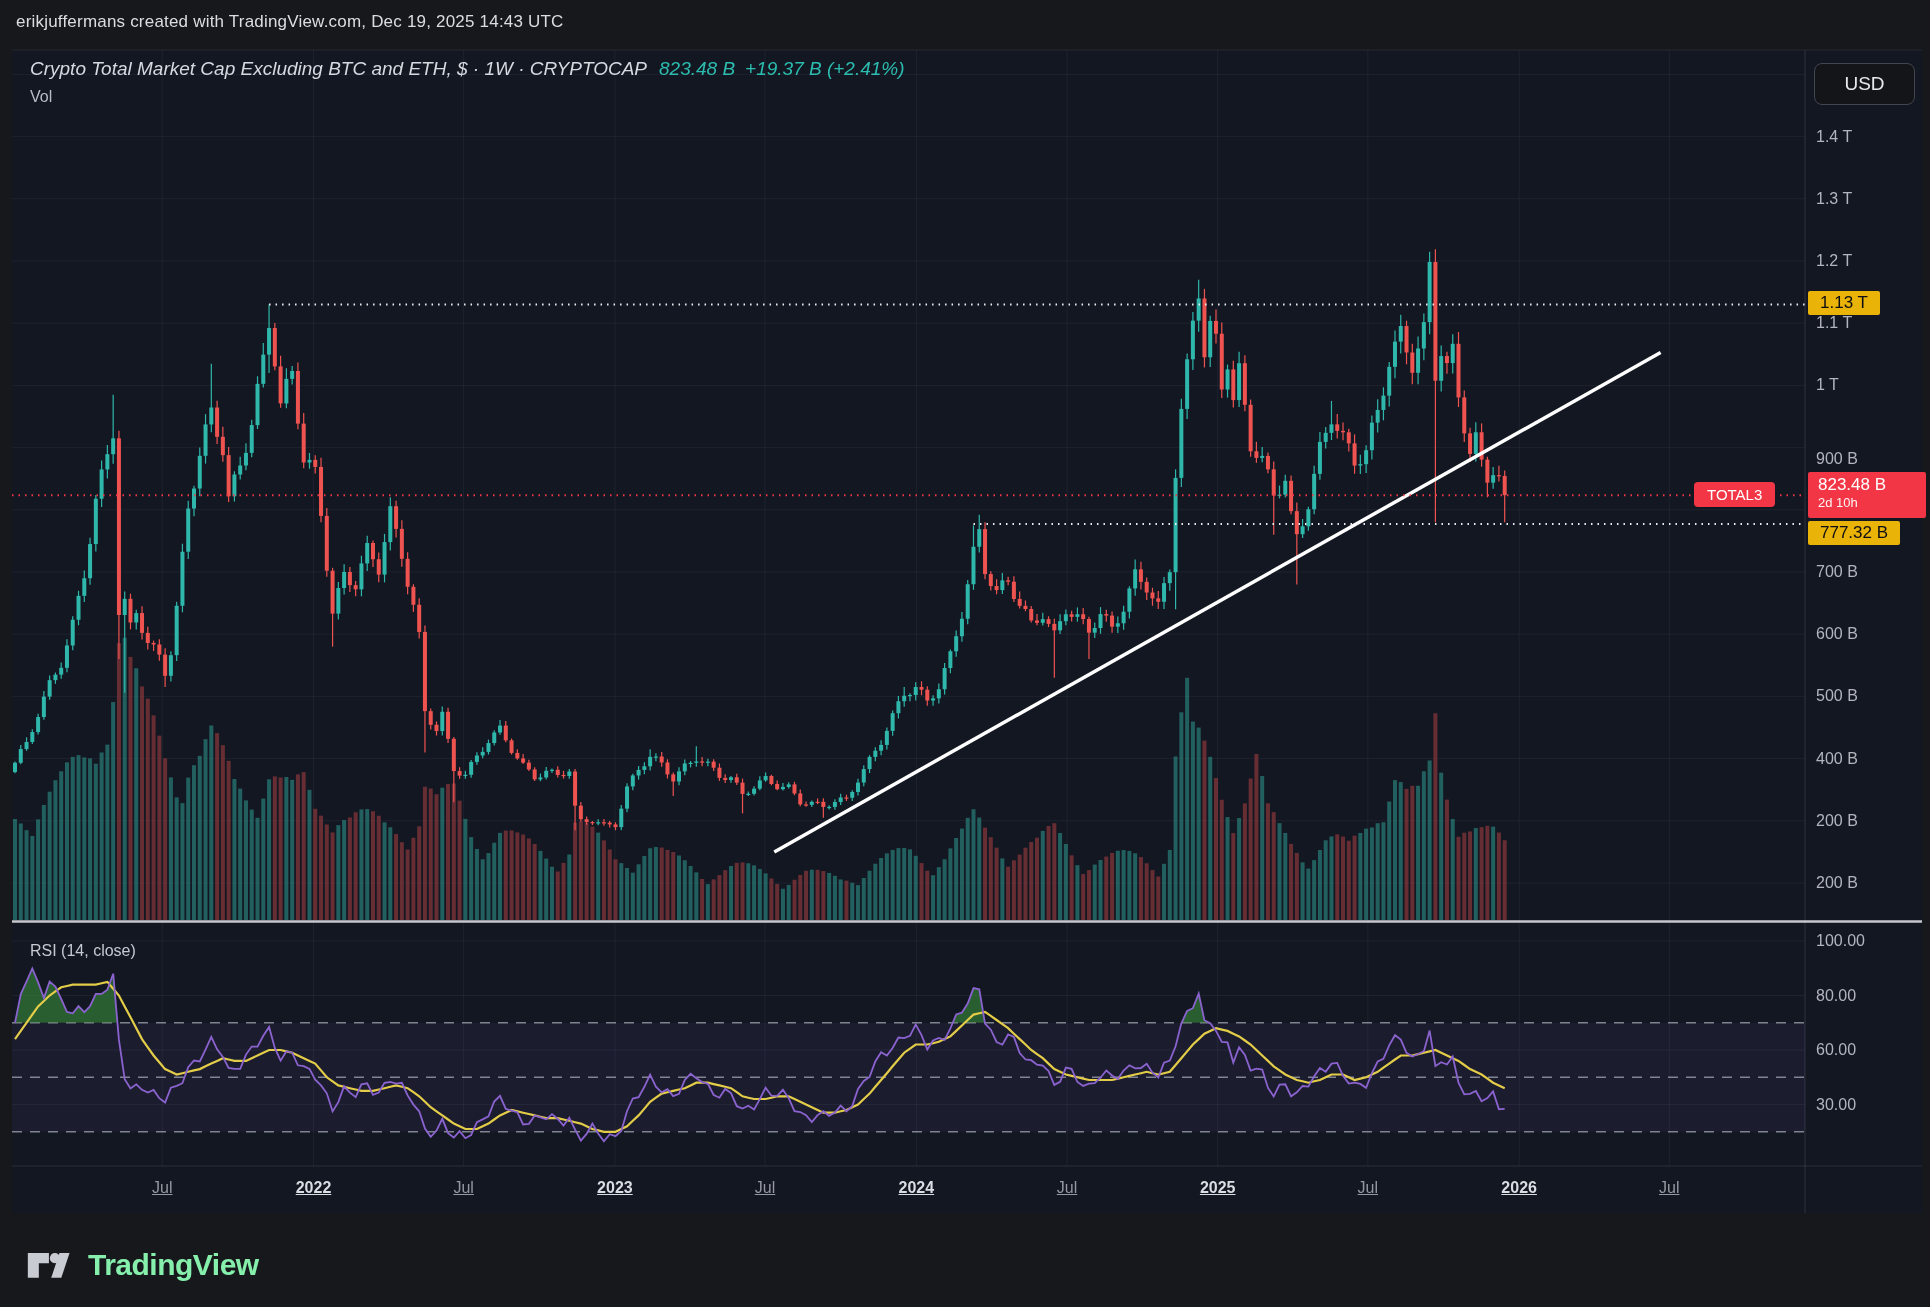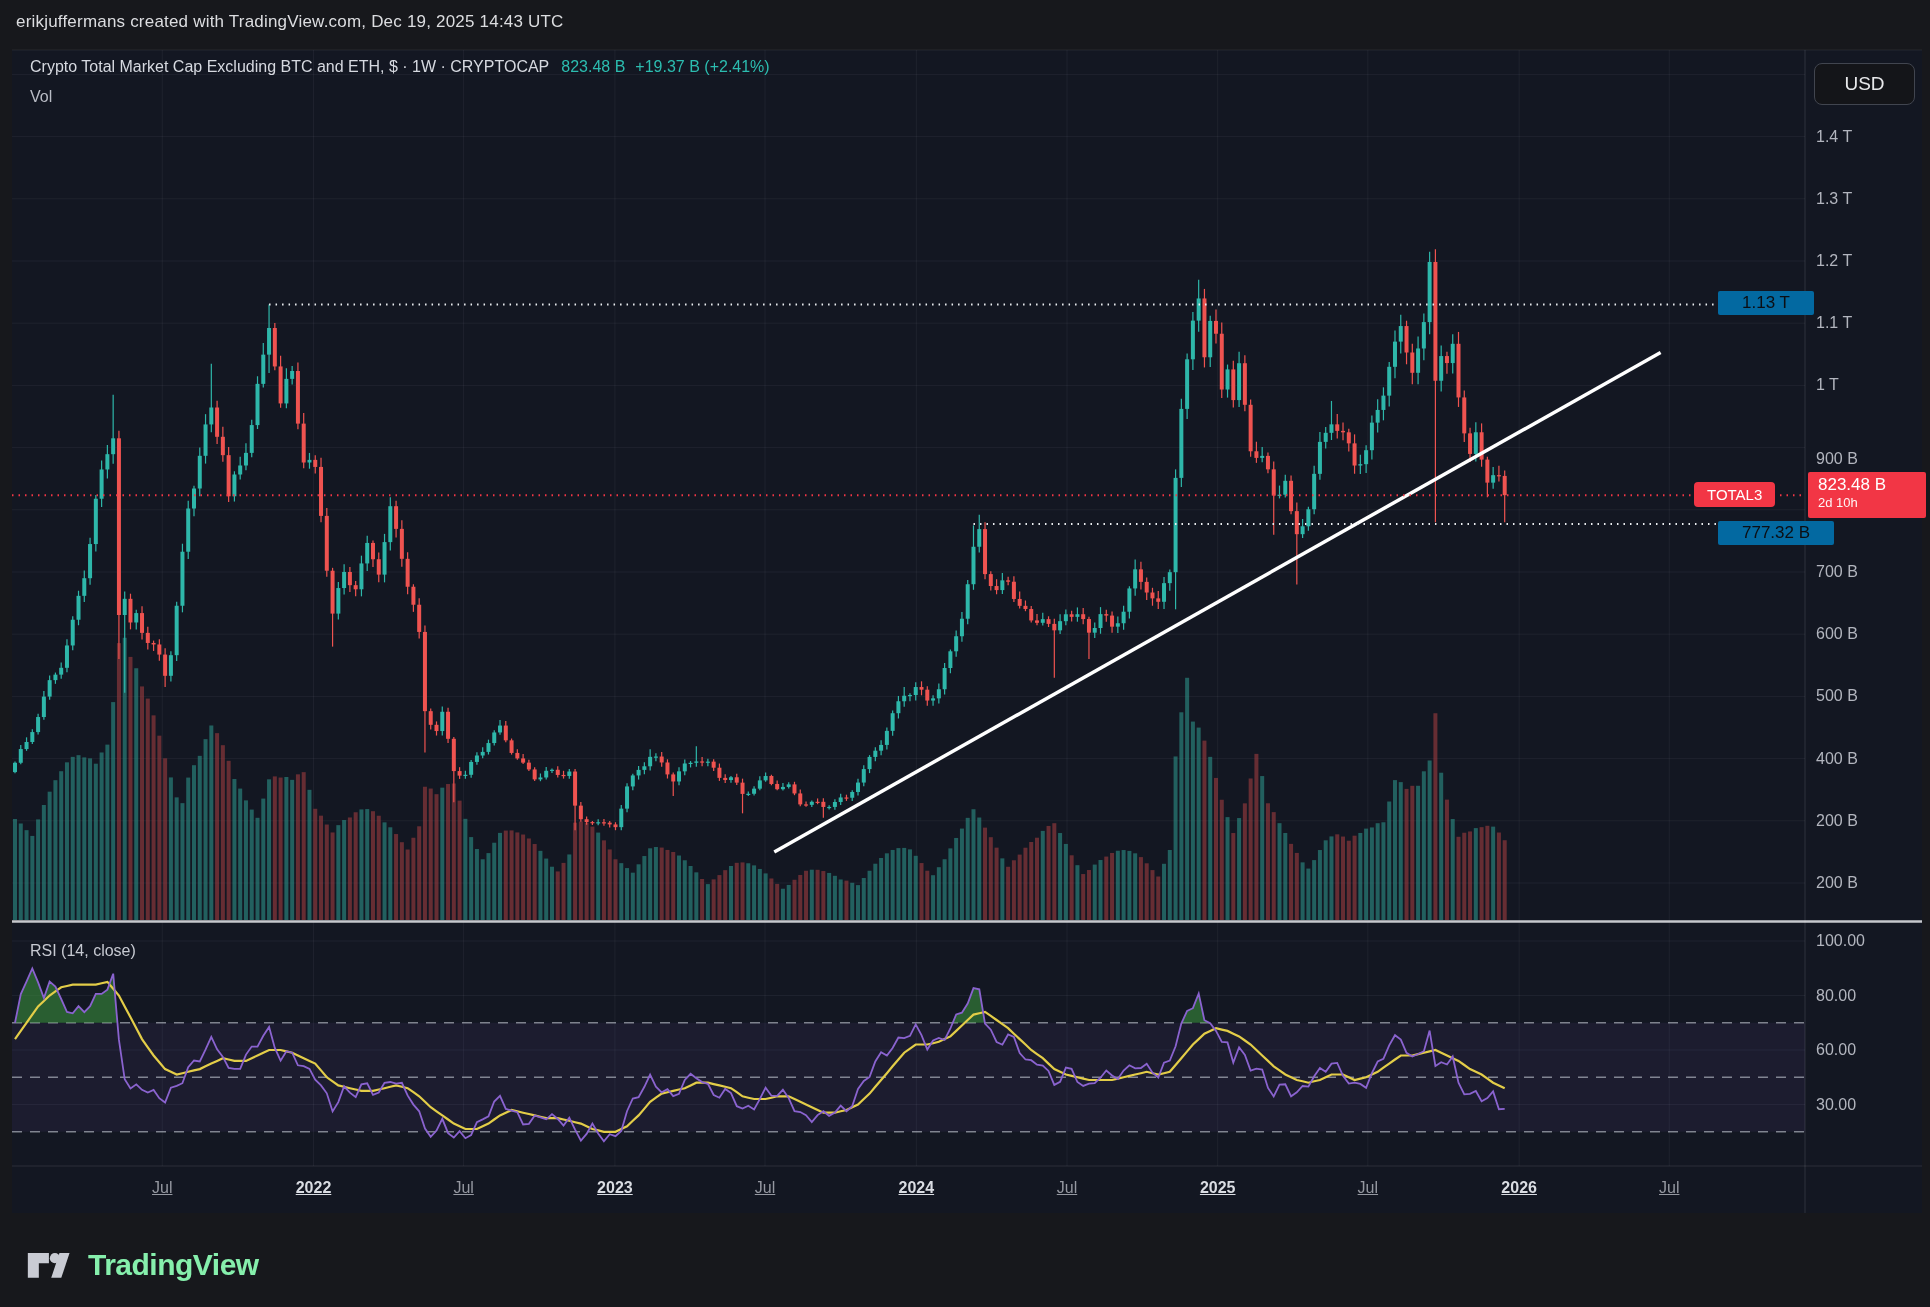--- a/index.html
+++ b/index.html
@@ -1,35 +1,35 @@
 <!DOCTYPE html>
 <html><head>
 <meta charset="utf-8">
 <style>
   html,body{margin:0;padding:0;background:#101114;}
   #app{position:relative;width:1930px;height:1307px;overflow:hidden;
        font-family:"Liberation Sans",sans-serif;background:#17181c;}
   #chart-svg{position:absolute;left:0;top:0;}
   .overlay{position:absolute;pointer-events:none;}
   #watermark{left:16px;top:12px;font-size:17px;color:#dcdde0;letter-spacing:.2px;}
-  #title-block{left:30px;top:58px;font-size:16px;color:#d6d9e0;}
+  #title-block{left:30px;top:58px;font-size:19px;color:#d6d9e0;font-style:italic;}
   #title-block .val{color:#2cbdb0;margin-left:12px;}
   #title-block .chg{color:#2cbdb0;margin-left:10px;}
   #vol-label{left:30px;top:88px;font-size:16px;color:#b9bcc5;}
   #rsi-label{left:30px;top:942px;font-size:16px;color:#c6c9d1;}
   .ptick{position:absolute;left:1816px;transform:translateY(-50%);
          font-size:16px;color:#b2b5be;white-space:nowrap;}
   .ttick{position:absolute;top:1179px;transform:translateX(-50%);
          font-size:16px;color:#9598a1;white-space:nowrap;text-decoration:underline;}
   .ttick.major{color:#dadde3;font-weight:700;}
   #usd-button{position:absolute;left:1814px;top:54px;width:99px;height:40px;
      background:#141519;border:1px solid #41454f;border-radius:8px;color:#e8e9eb;
      font-size:19px;display:flex;align-items:center;justify-content:center;cursor:pointer;margin-top:9px;}
-  .lvl-white{position:absolute;left:1718px;background:#0369a1;color:#0c0e13;
-     font-size:17px;padding:2px 24px;border-radius:2px;white-space:nowrap;}
+  .lvl-white{position:absolute;left:1808px;background:#eab308;color:#0c0e13;
+     font-size:17px;padding:2px 12px;border-radius:2px;white-space:nowrap;}
   #price-tag-box{position:absolute;left:1808px;top:472px;width:108px;height:42px;
      background:#f23645;color:#fff;border-radius:2px;padding:2px 0 2px 10px;line-height:1.25;}
   #price-tag-box .big{font-size:17px;}
   #price-tag-box .small{font-size:13px;opacity:.95;}
   #symbol-tag{position:absolute;left:1694px;top:482px;background:#f23645;color:#fff;
      font-size:15px;padding:4px 13px;border-radius:4px;}
   #logo{position:absolute;left:26px;top:1246px;display:flex;align-items:center;gap:10px;}
   #logo .word{font-size:30px;font-weight:700;color:#86efac;letter-spacing:-0.5px;margin-left:8px;}
   #high-label{top:291px;}
   #low-label{top:521px;}

